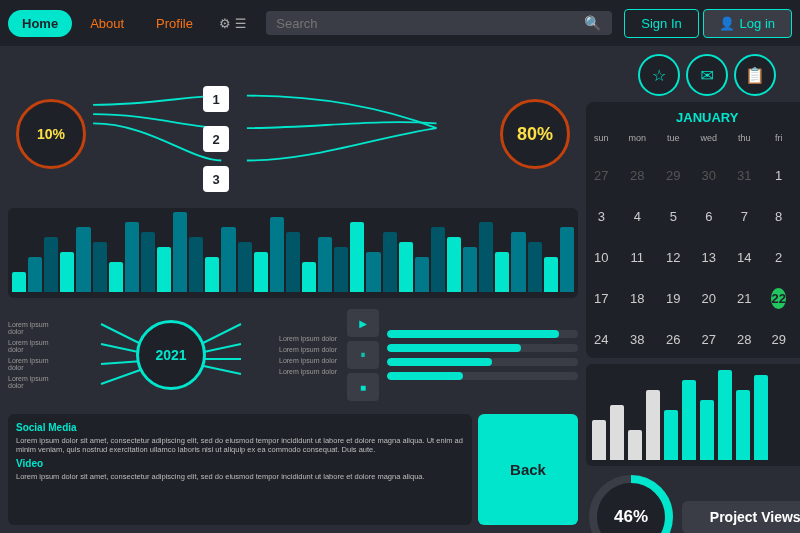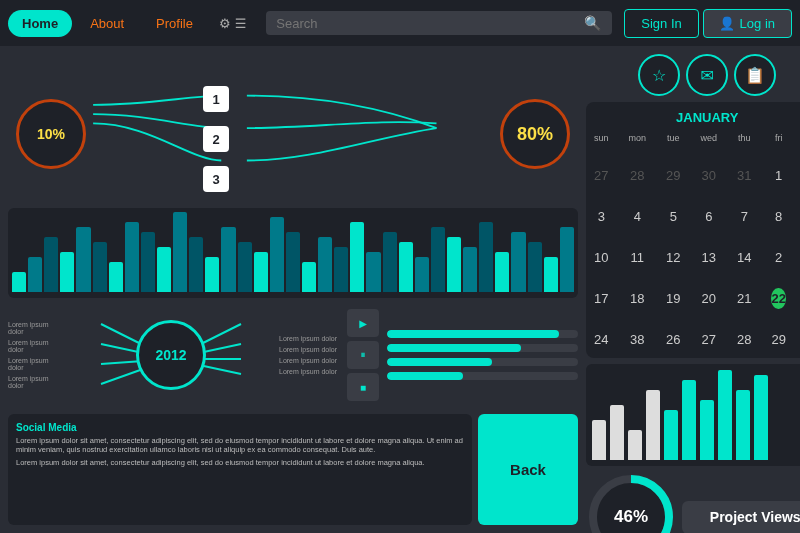--- a/index.html
+++ b/index.html
@@ -505,21 +505,21 @@
         <svg style="position:absolute;top:0;left:0;width:100%;height:100%">
           <line x1="30" y1="20" x2="100" y2="55" stroke="#00e5cc" stroke-width="2"></line>
           <line x1="30" y1="40" x2="100" y2="55" stroke="#00e5cc" stroke-width="2"></line>
           <line x1="30" y1="60" x2="100" y2="55" stroke="#00e5cc" stroke-width="2"></line>
           <line x1="30" y1="80" x2="100" y2="55" stroke="#00e5cc" stroke-width="2"></line>
           <line x1="170" y1="55" x2="100" y2="55" stroke="#00e5cc" stroke-width="2"></line>
           <line x1="170" y1="20" x2="100" y2="55" stroke="#00e5cc" stroke-width="2"></line>
           <line x1="170" y1="40" x2="100" y2="55" stroke="#00e5cc" stroke-width="2"></line>
           <line x1="170" y1="70" x2="100" y2="55" stroke="#00e5cc" stroke-width="2"></line>
         </svg>
-        <div class="mindmap-center">2012</div>
+        <div class="mindmap-center">2021</div>
       </div>
       <div class="mindmap-text-right">
         <div style="font-size:7px;color:#999">Lorem ipsum dolor</div>
         <div style="font-size:7px;color:#999">Lorem ipsum dolor</div>
         <div style="font-size:7px;color:#999">Lorem ipsum dolor</div>
         <div style="font-size:7px;color:#999">Lorem ipsum dolor</div>
       </div>
       <div class="media-controls">
         <div class="media-btn">▶</div>
         <div class="media-btn">⏸</div>
@@ -538,20 +538,21 @@
           <div class="prog-bar-container">
             <div class="prog-bar-fill" style="width: 40%;"></div>
           </div>
         </div>
     </div>
 
     <div class="bottom-section">
       <div class="social-card">
         <div class="title">Social Media</div>
         <div style="font-size:7.5px;color:#bbb;margin-bottom:4px">Lorem ipsum dolor sit amet, consectetur adipiscing elit, sed do eiusmod tempor incididunt ut labore et dolore magna aliqua. Ut enim ad minim veniam, quis nostrud exercitation ullamco laboris nisi ut aliquip ex ea commodo consequat. Duis aute.</div>
+        <div class="title">Video</div>
         <div style="font-size:7.5px;color:#bbb">Lorem ipsum dolor sit amet, consectetur adipiscing elit, sed do eiusmod tempor incididunt ut labore et dolore magna aliqua.</div>
       </div>
       <div class="back-btn">Back</div>
     </div>
 
   </div>
 
   <div class="right-col">
 
     <div class="icon-row">

